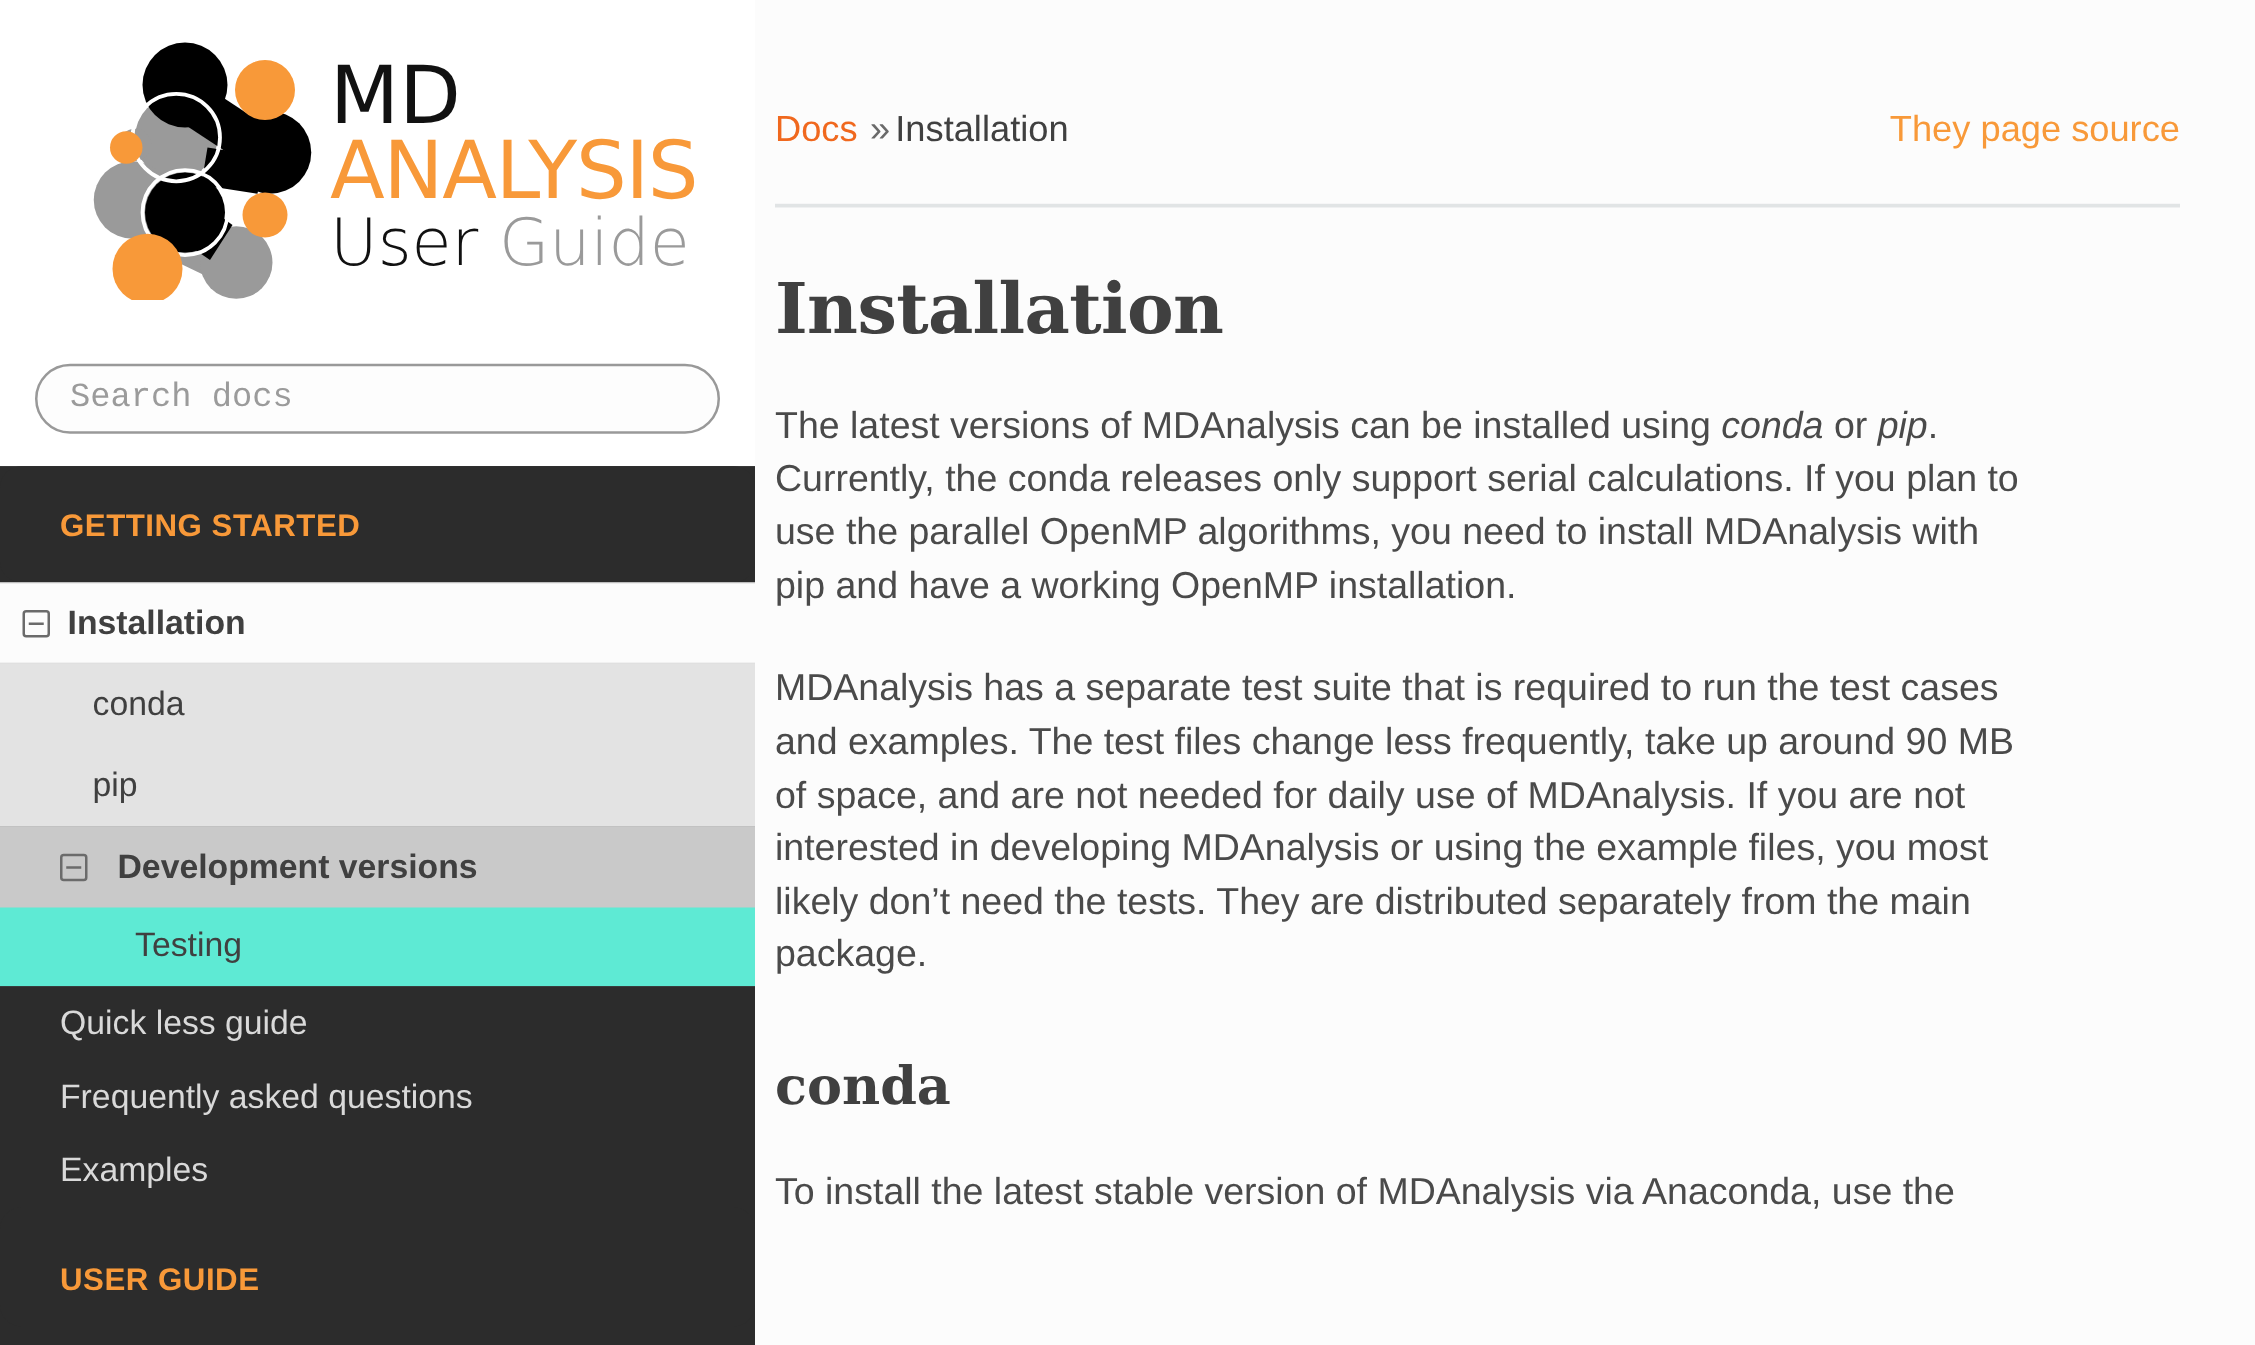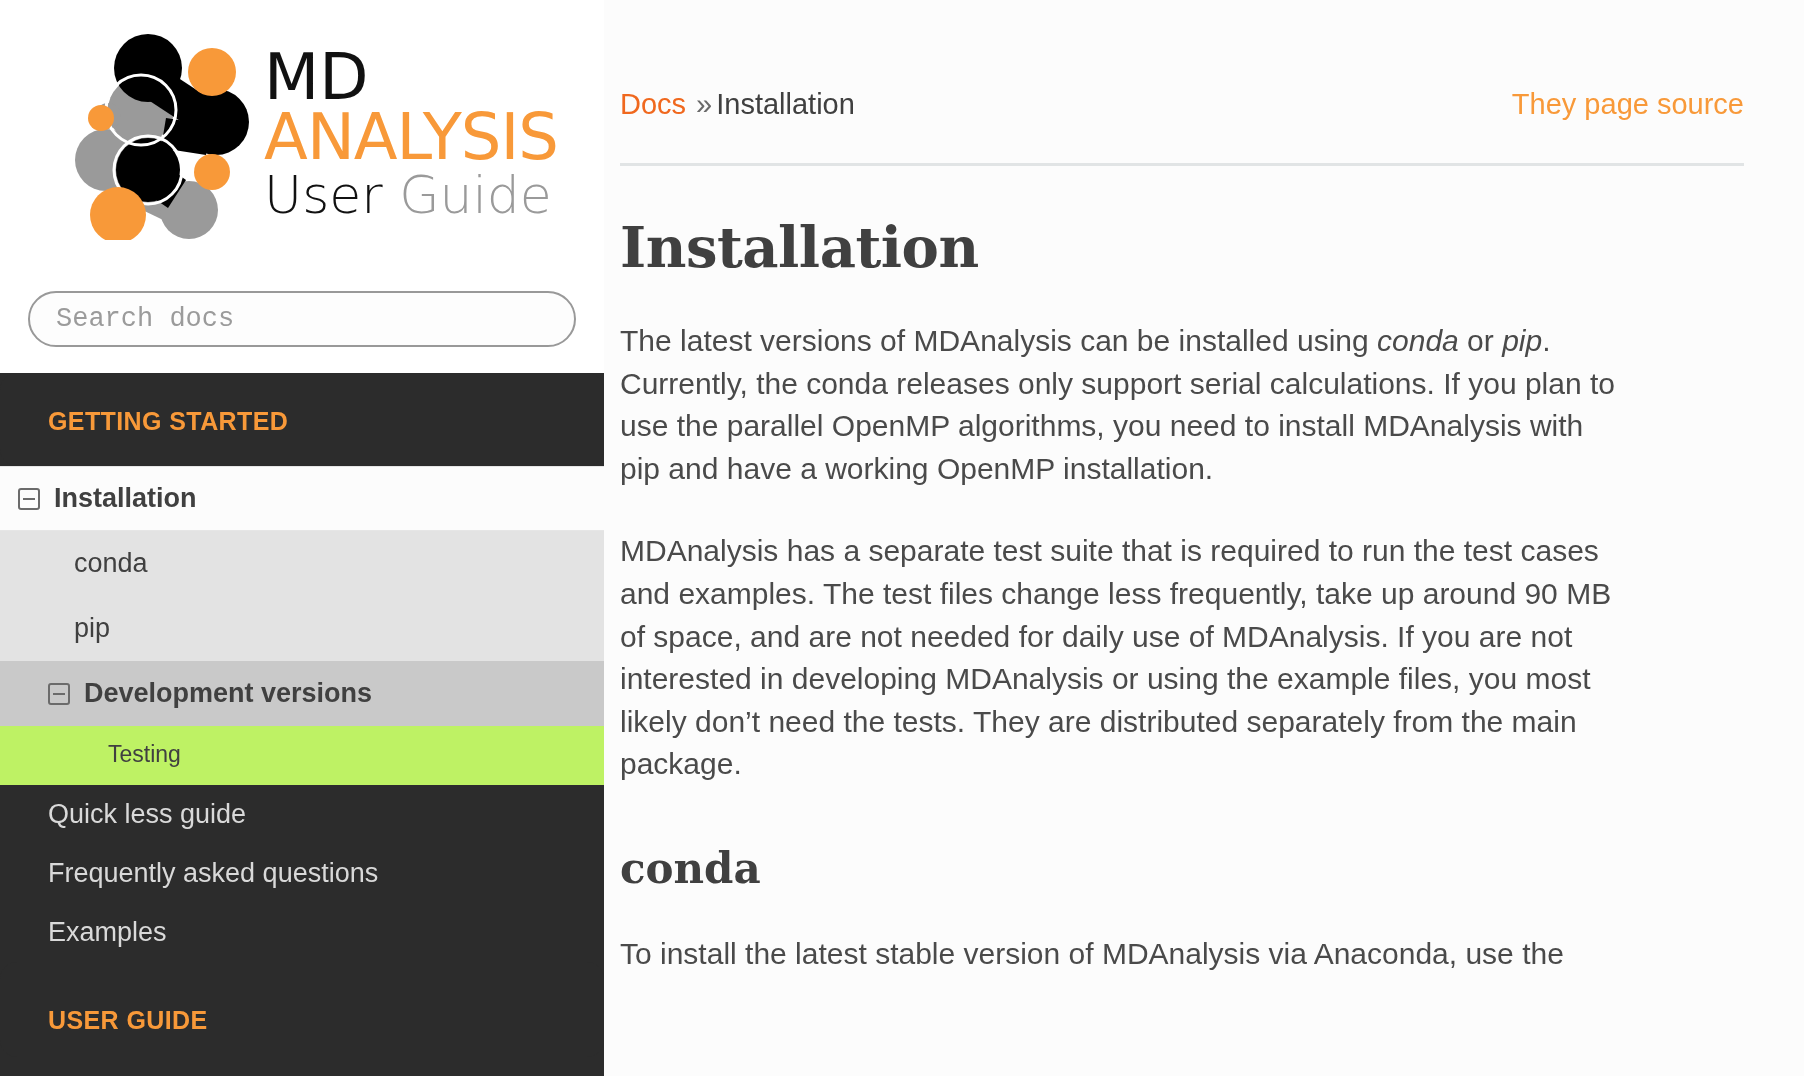--- a/index.html
+++ b/index.html
@@ -98,26 +98,26 @@
   }
   .nav-sub2-group { background: #c9c9c9; }
   .nav-sub2 {
     background: #c9c9c9;
     color: #404040;
     font-size: 27px;
     font-weight: bold;
     padding: 17px 20px 17px 48px;
     display: flex;
     align-items: center;
-    gap: 14px;
+    gap: 24px;
   }
   .nav-sub3 {
-    background: #bef264;
-    color: #404040;
-    font-size: 23px;
+    background: #5eead4;
+    color: #404040;
+    font-size: 27px;
     padding: 15px 20px 17px 108px;
   }
   .toggle-icon {
     width: 22px; height: 22px;
     border: 2px solid #6b6b6b;
     border-radius: 3px;
     position: relative;
     flex: none;
     display: inline-block;
   }

